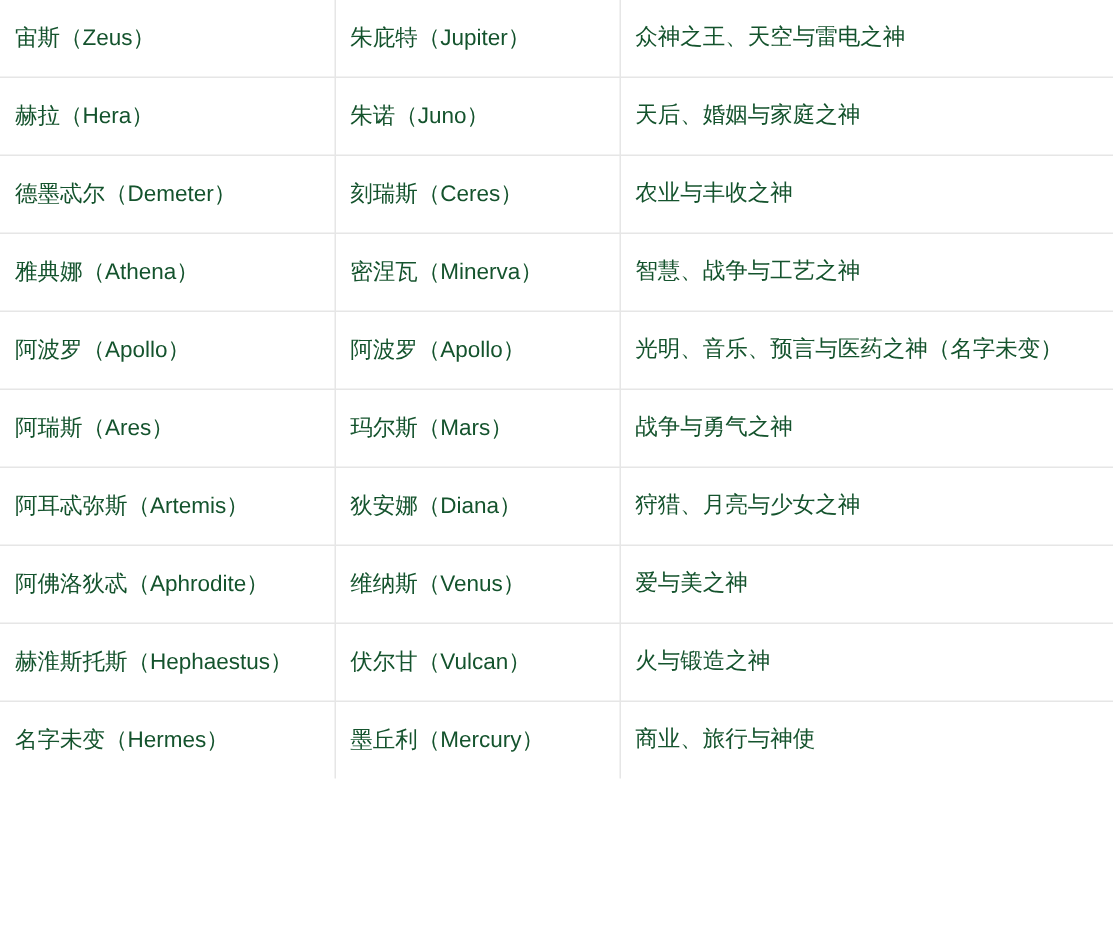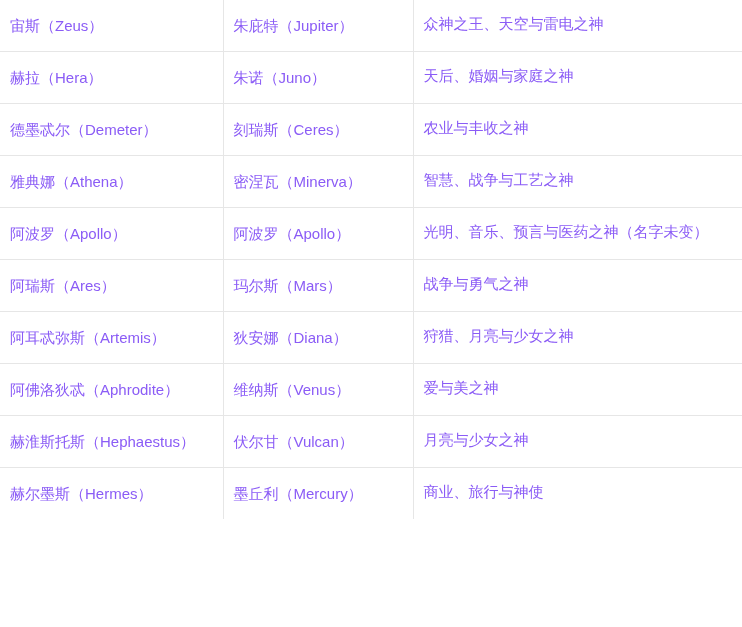--- a/index.html
+++ b/index.html
@@ -22,21 +22,21 @@
   .deity-table col.c1 { width: 223px; }
   .deity-table col.c2 { width: 190px; }
   .deity-table col.c3 { width: 329px; }
   .deity-table td {
     border-bottom: 1px solid #e6e6e6;
     border-right: 1px solid #e6e6e6;
     padding: 15px 10px 15px 10px;
     font-size: 15px;
     line-height: 21px;
     vertical-align: middle;
-    color: #8b5cf6;
+    color: #14532d;
     height: 25px;
     box-sizing: border-box;
     white-space: nowrap;
     overflow: hidden;
   }
   .deity-table td.last {
     border-right: none;
     font-family: Liberation Mono, monospace;
   }
   .deity-table tr:last-child td {
@@ -89,21 +89,21 @@
       <td class="last">狩猎、月亮与少女之神</td>
     </tr>
     <tr>
       <td>阿佛洛狄忒（Aphrodite）</td>
       <td>维纳斯（Venus）</td>
       <td class="last">爱与美之神</td>
     </tr>
     <tr>
       <td>赫淮斯托斯（Hephaestus）</td>
       <td>伏尔甘（Vulcan）</td>
-      <td class="last">月亮与少女之神</td>
+      <td class="last">火与锻造之神</td>
     </tr>
     <tr>
-      <td>赫尔墨斯（Hermes）</td>
+      <td>名字未变（Hermes）</td>
       <td>墨丘利（Mercury）</td>
       <td class="last">商业、旅行与神使</td>
     </tr>
   </tbody>
 </table>
 
 </body></html>

